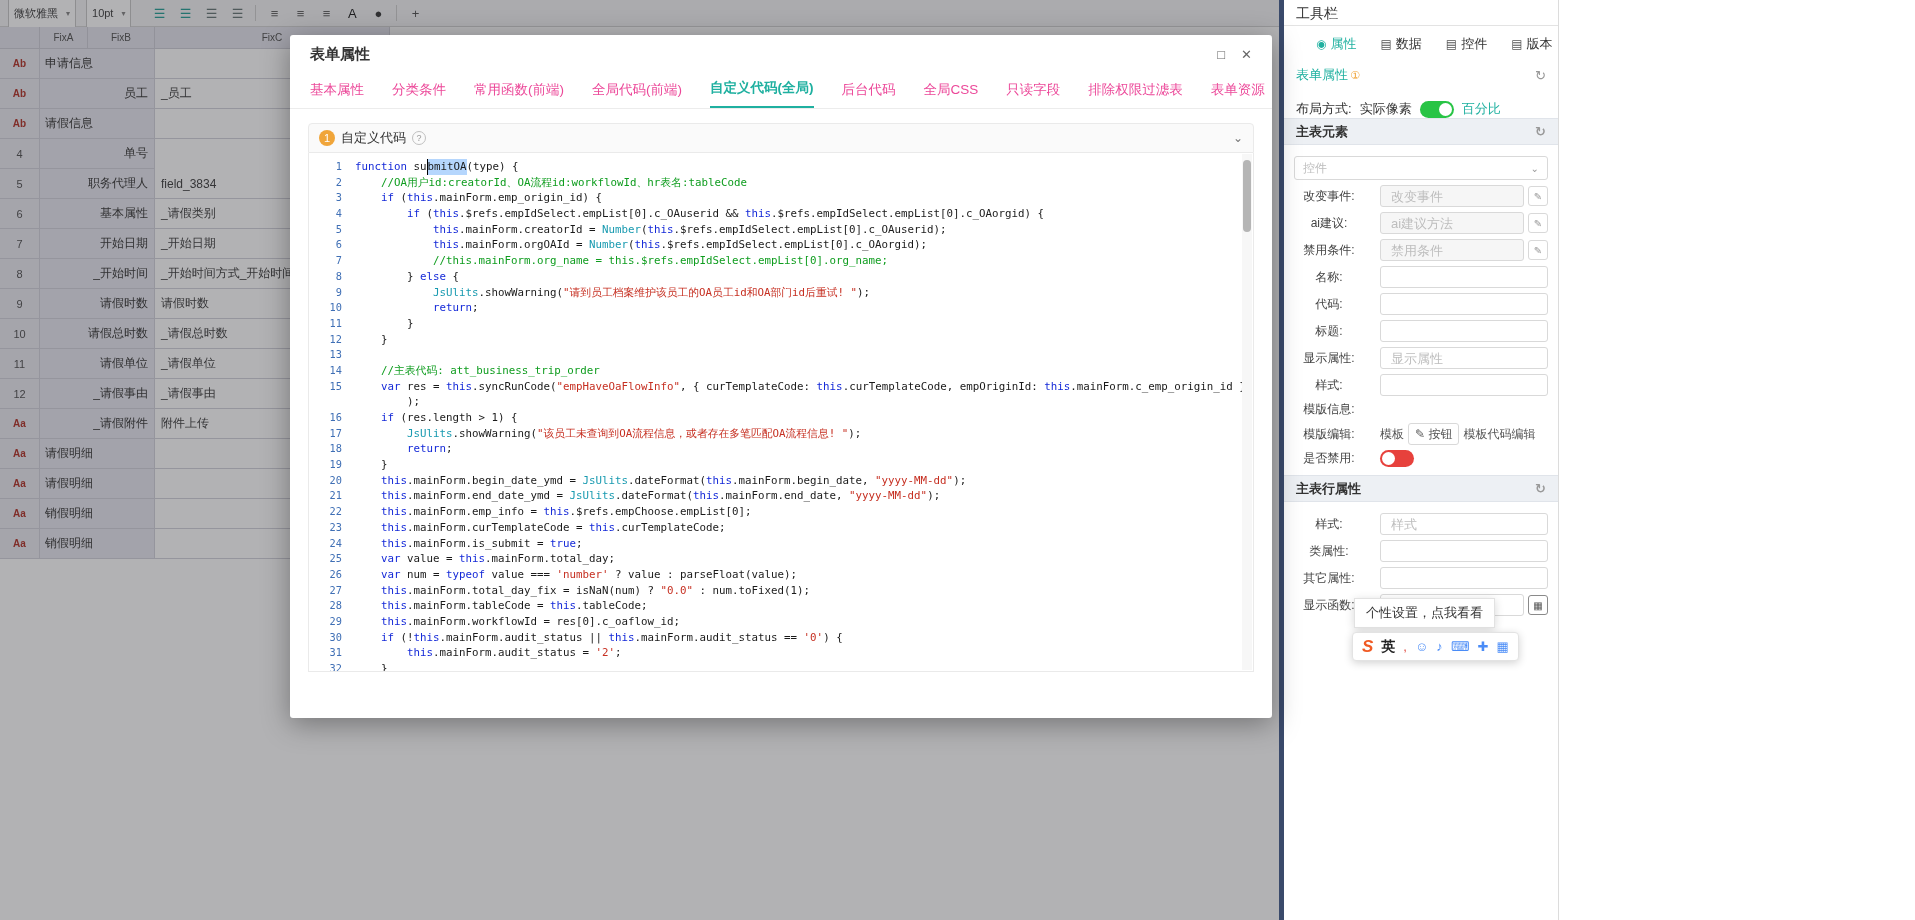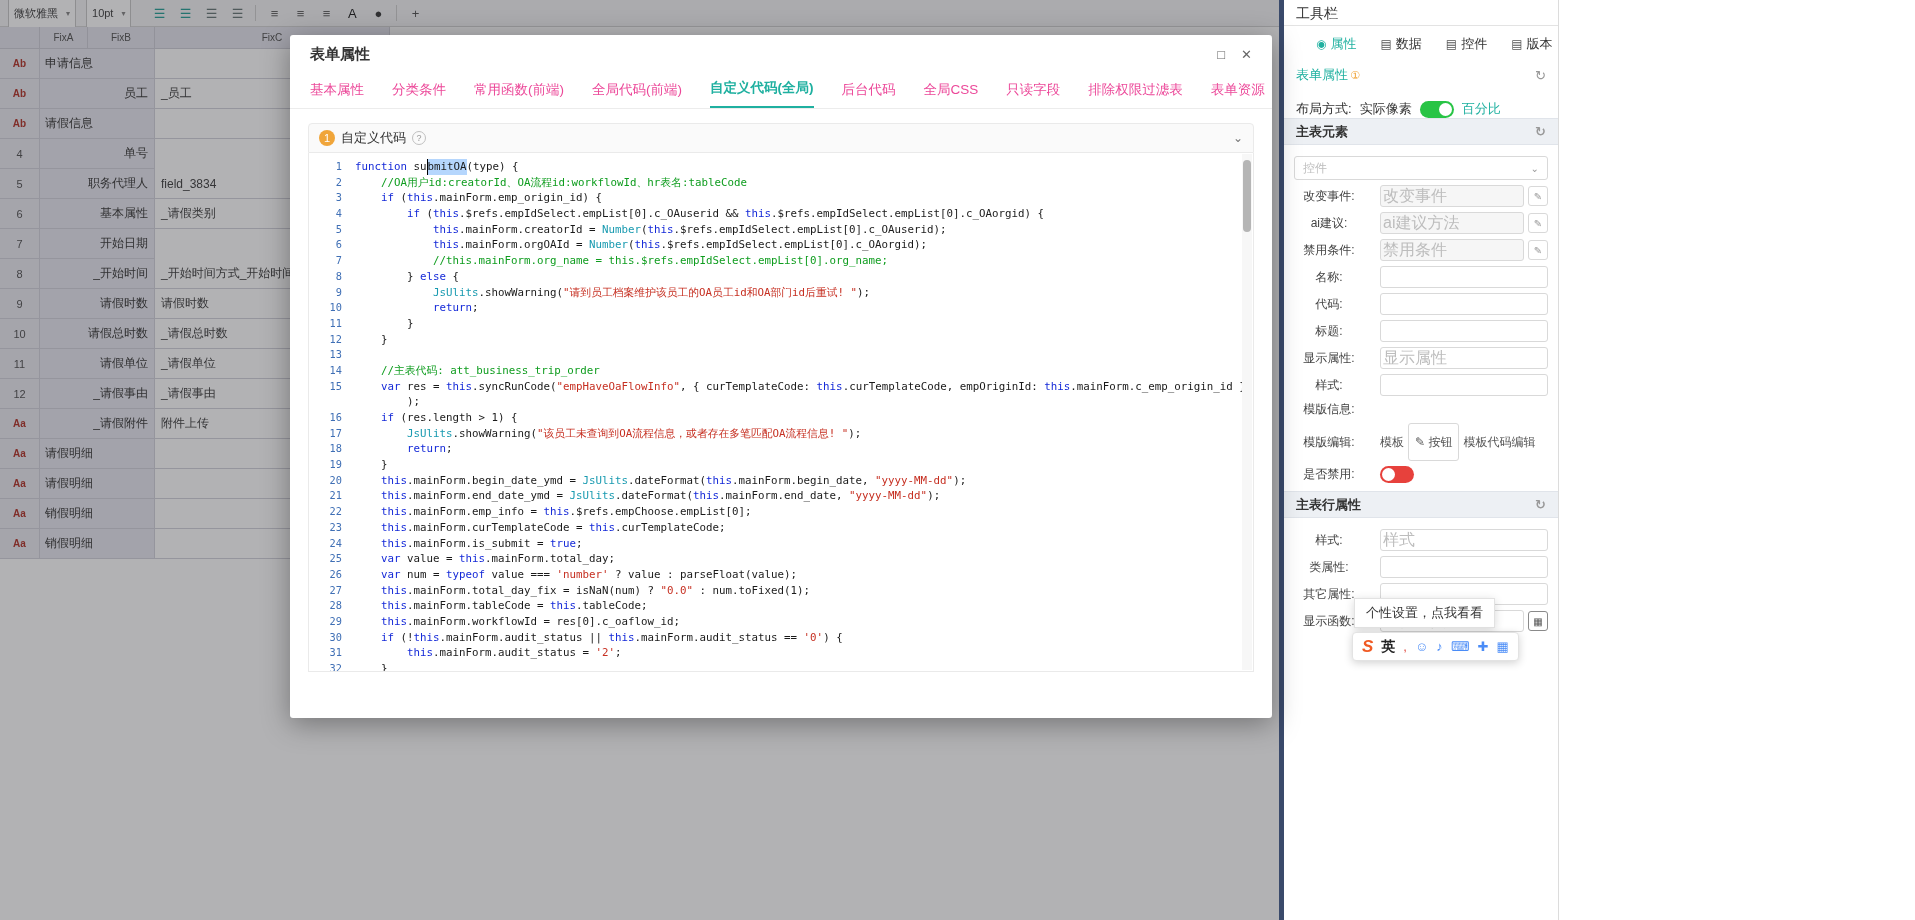--- a/index.html
+++ b/index.html
@@ -78,32 +78,32 @@
 .toggle{position:relative;width:34px;height:17px;border-radius:9px;flex:none;cursor:pointer}
 .toggle .knob{position:absolute;top:2px;width:13px;height:13px;border-radius:50%;background:#fff}
 .knob.right{right:2px}.knob.left{left:2px}
 .teal-txt{color:#1fb0a0}
 .p-sec{height:27px;background:#edf0f4;border-top:1px solid #e0e4ea;border-bottom:1px solid #e0e4ea;display:flex;align-items:center;padding:0 12px;font-size:13px;font-weight:bold;color:#333}
 .p-fields{padding:6px 10px 8px 0}
 .f-row{display:flex;align-items:center;margin-top:5px}
 .f-row.full{padding-left:10px}
 .f-label{width:96px;text-align:center;font-size:12px;color:#444;padding-right:6px;flex:none}
 .f-ctl{flex:1;display:flex;align-items:center;gap:4px;min-width:0}
-.ipt{height:22px;border:1px solid #d9d9d9;border-radius:3px;flex:1;min-width:0;font-size:16px;color:#333;padding:0 2px;background:#fff;outline:none;font-family:inherit}
+.ipt{height:22px;border:1px solid #d9d9d9;border-radius:3px;flex:1;min-width:0;font-size:13px;color:#333;padding:0 10px;background:#fff;outline:none;font-family:inherit}
 .ipt::placeholder{color:#bdbdbd}
 .ipt.gray{background:#f6f6f6}
 .sel-ctl{height:24px;border:1px solid #d9d9d9;border-radius:3px;flex:1;display:flex;align-items:center;padding:0 8px;font-size:12px;background:#fff;cursor:pointer}
 .sel-ctl .ph{color:#bdbdbd}
 .sel-ctl .caret{margin-left:auto;color:#999;font-size:10px}
 .mini-btn{width:20px;height:20px;border:1px solid #d9d9d9;border-radius:3px;background:#fff;display:flex;align-items:center;justify-content:center;font-size:10px;color:#999;flex:none;cursor:pointer}
 .mini-btn.dark{border-color:#8a8a8a;color:#555}
 .ta{height:64px;border:1px solid #d9d9d9;border-radius:3px;flex:1;min-width:0;font-size:12px;padding:4px 6px;resize:none;color:#333;font-family:inherit;outline:none}
 .ta::placeholder{color:#bdbdbd}
 .txt-btn{font-size:12px;color:#555;cursor:pointer;white-space:nowrap}
-.btn-sm{height:38px;border:1px solid #d9d9d9;border-radius:3px;background:#fff;font-size:12px;color:#555;padding:0 6px;display:flex;align-items:center;gap:3px;cursor:pointer;white-space:nowrap}
+.btn-sm{height:22px;border:1px solid #d9d9d9;border-radius:3px;background:#fff;font-size:12px;color:#555;padding:0 6px;display:flex;align-items:center;gap:3px;cursor:pointer;white-space:nowrap}
 .tooltip{position:absolute;left:70px;top:598px;background:#fff;border:1px solid #e2e2e2;box-shadow:0 2px 10px rgba(0,0,0,.16);padding:5px 11px;font-size:13px;color:#333;white-space:nowrap;z-index:8}
 .ime{position:absolute;left:68px;top:632px;height:29px;display:flex;align-items:center;gap:8px;background:#fff;border:1px solid #e3e3e3;border-radius:4px;box-shadow:0 2px 8px rgba(0,0,0,.18);padding:0 9px;z-index:9}
 .ime-logo{color:#f05a23;font-weight:bold;font-style:italic;font-size:17px}
 .ime-lang{font-size:14px;font-weight:bold;color:#222}
 .ime-icon{font-size:13px}
 </style>
 </head>
 <body>
 
 <div class="root">
@@ -166,20 +166,21 @@
             <div class="g-cell g-val">field_3834</div>
           </div>
           <div class="g-row">
             <div class="g-cell g-gut">6</div>
             <div class="g-cell g-label">基本属性</div>
             <div class="g-cell g-val">_请假类别</div>
           </div>
           <div class="g-row">
             <div class="g-cell g-gut">7</div>
             <div class="g-cell g-label">开始日期</div>
+            <div class="g-cell g-val">_开始日期</div>
           </div>
           <div class="g-row">
             <div class="g-cell g-gut">8</div>
             <div class="g-cell g-label">_开始时间</div>
             <div class="g-cell g-val">_开始时间方式_开始时间</div>
           </div>
           <div class="g-row">
             <div class="g-cell g-gut">9</div>
             <div class="g-cell g-label">请假时数</div>
             <div class="g-cell g-val">请假时数</div>

